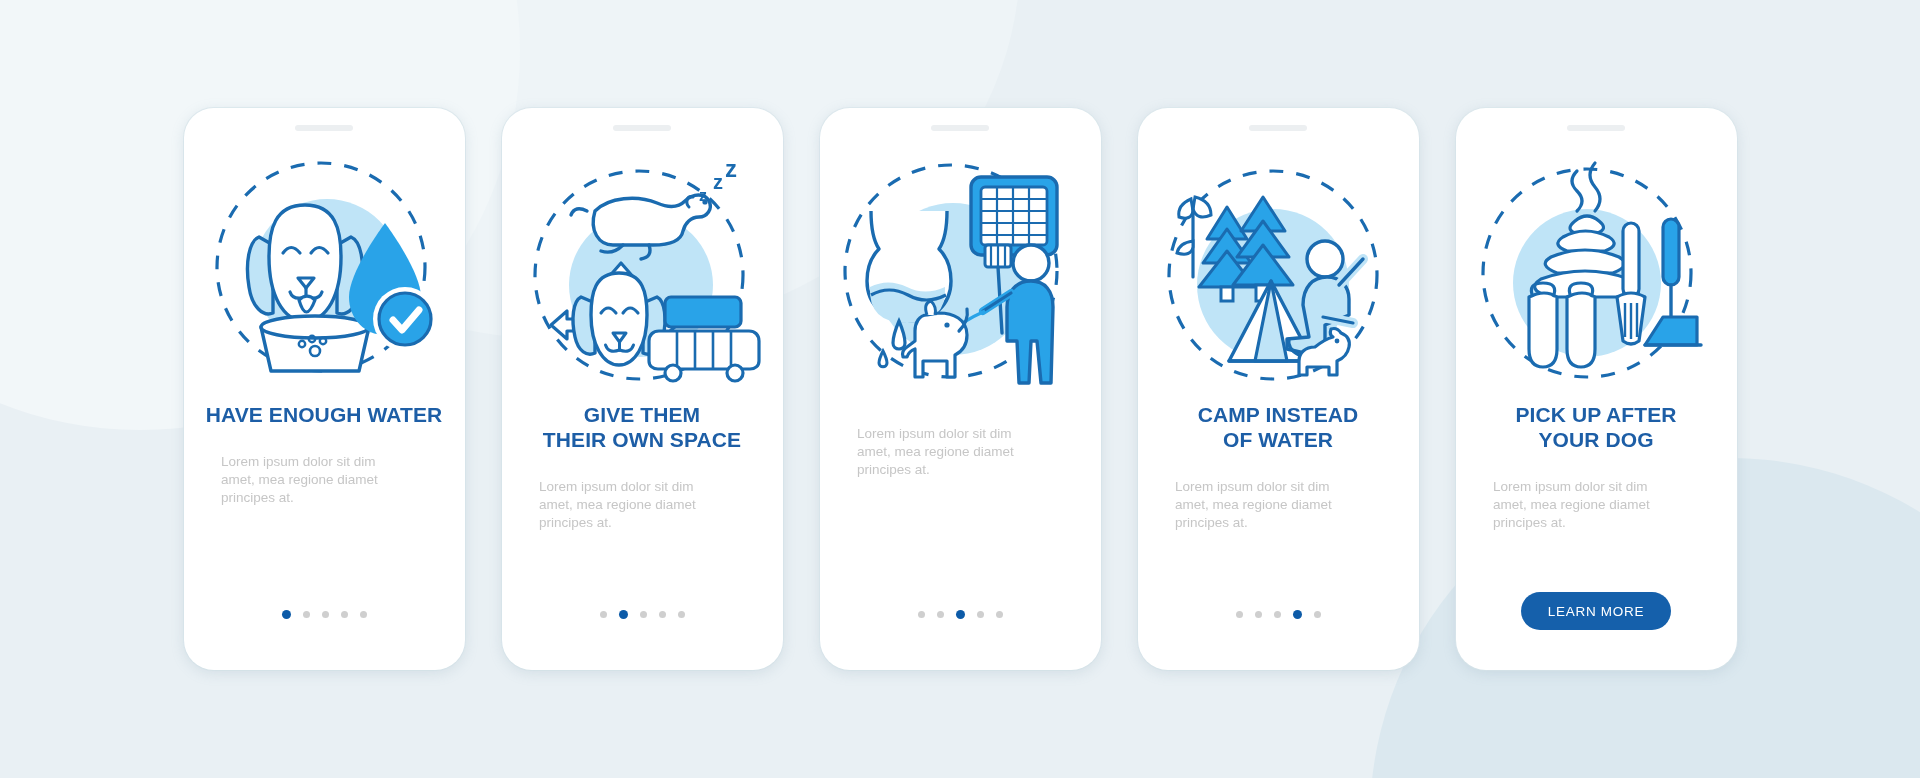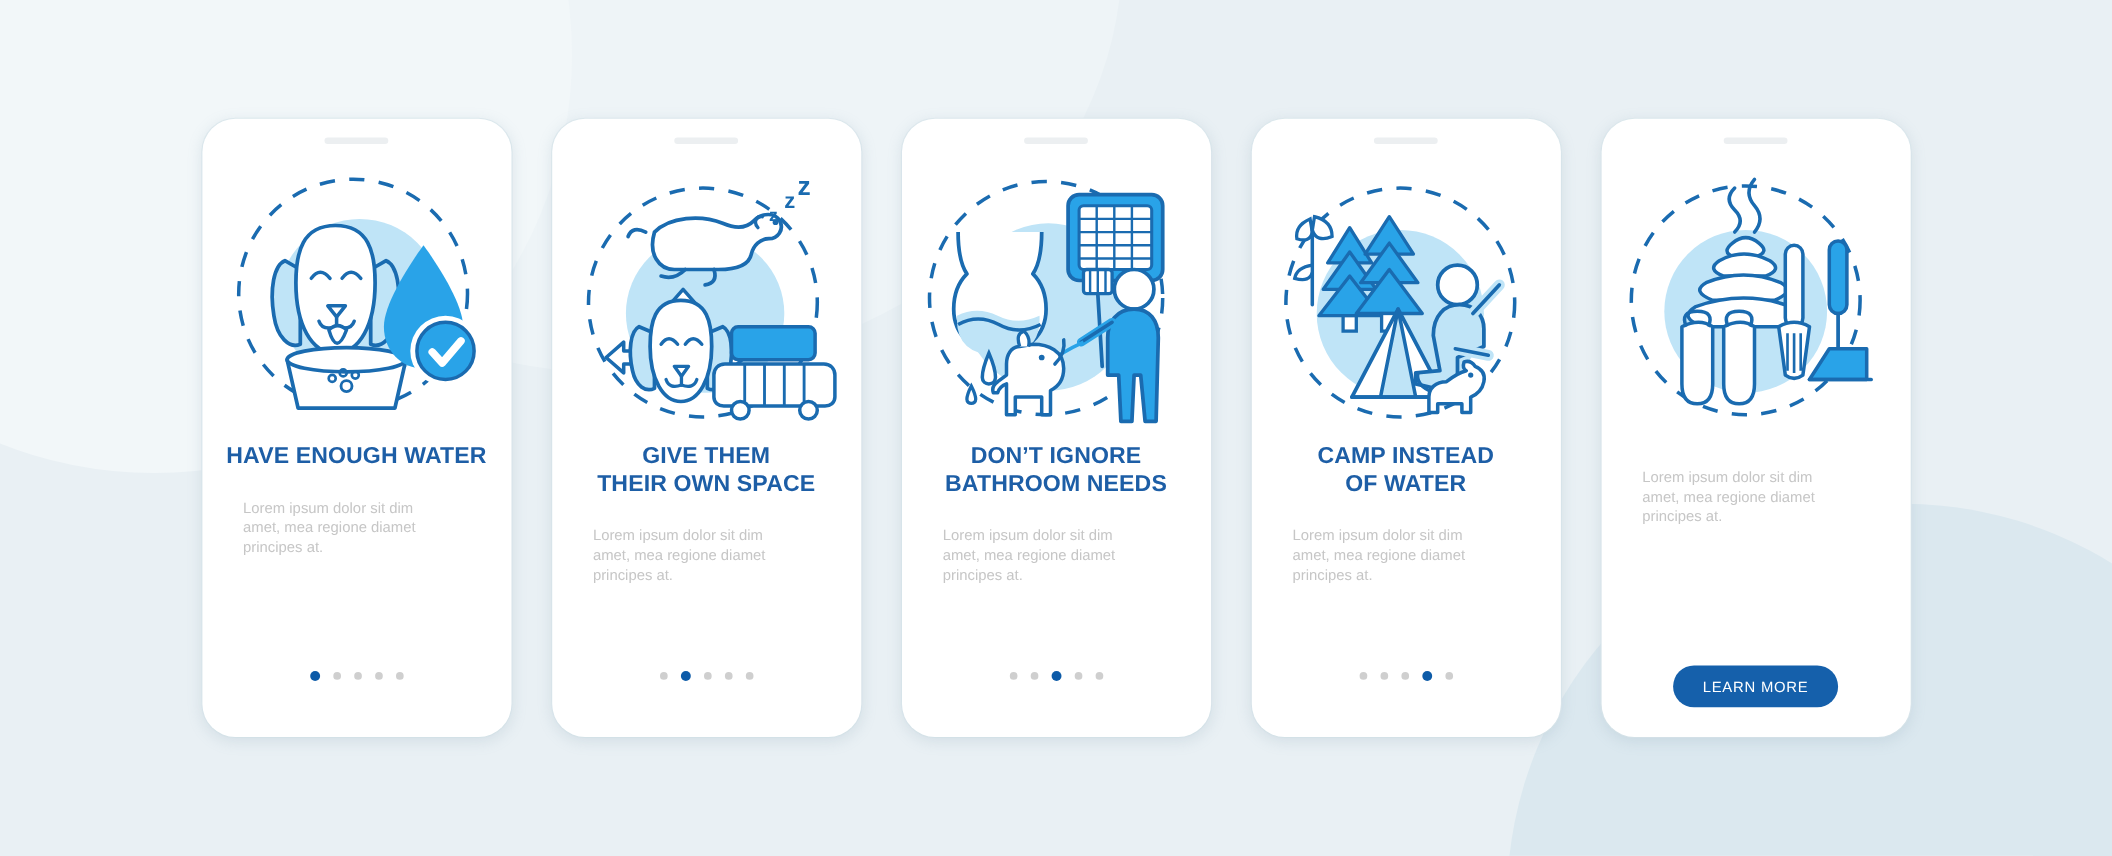--- a/index.html
+++ b/index.html
@@ -96,21 +96,21 @@
     gap: 12px;
     align-items: center;
     margin-top: auto;
     margin-bottom: 51px;
   }
   .dot { width: 7px; height: 7px; border-radius: 50%; background: #cfcfcf; }
   .dot.active { width: 9px; height: 9px; background: #0d5ba8; }
 
   .learn-btn {
     margin-top: auto;
-    margin-bottom: 27px;
+    margin-bottom: 40px;
     background: #1560ab;
     color: #ffffff;
     border: none;
     border-radius: 20px;
     height: 38px;
     padding: 0 27px;
     font-size: 13.5px;
     font-family: "Liberation Sans", sans-serif;
     letter-spacing: 0.7px;
     cursor: pointer;
@@ -250,22 +250,20 @@
         <path d="M176 148 l-28 18" stroke="#1a6bb0" stroke-width="3.2" fill="none" stroke-linecap="round"></path>
 
         <path d="M150 166 q-22 10 -36 22" stroke="#29a3e8" stroke-width="3.2" fill="none"></path>
 
         <path d="M92 170 C84 170 80 178 80 186 l0 10 l-8 6 q-6 4 -4 10 l4 0 q2 -6 8 -8 l0 28 l8 0 l0 -16 l24 0 l0 16 l8 0 l0 -22 q12 -6 12 -20 c0 -16 -14 -22 -28 -22 z" fill="#ffffff" stroke="#1a6bb0" stroke-width="3.2" stroke-linejoin="round"></path>
         <circle cx="112" cy="180" r="2.6" fill="#1a6bb0"></circle>
         <path d="M92 170 q-4 -12 4 -14 q6 6 4 14" fill="#ffffff" stroke="#1a6bb0" stroke-width="3"></path>
         <path d="M124 186 q10 -10 8 -22" stroke="#1a6bb0" stroke-width="3.2" fill="none" stroke-linecap="round"></path>
       </svg>
     </div>
-    <div class="card-title">DON’T IGNORE
-BATHROOM NEEDS</div>
     <div class="card-body">Lorem ipsum dolor sit dim
 amet, mea regione diamet
 principes at.</div>
     <div class="dots">
       <span class="dot"></span>
       <span class="dot"></span>
       <span class="dot active"></span>
       <span class="dot"></span>
       <span class="dot"></span>
     </div>
@@ -349,18 +347,20 @@
         <rect x="152" y="78" width="16" height="74" rx="8" fill="#ffffff" stroke="#1a6bb0" stroke-width="3.2"></rect>
         <path d="M146 152 q14 -8 28 0 l-6 44 q-8 6 -16 0 z" fill="#ffffff" stroke="#1a6bb0" stroke-width="3.2" stroke-linejoin="round"></path>
         <path d="M154 158 v34 M160 158 v36 M166 158 v34" stroke="#1a6bb0" stroke-width="2.4"></path>
 
         <rect x="192" y="74" width="16" height="66" rx="8" fill="#29a3e8" stroke="#1a6bb0" stroke-width="3.2"></rect>
         <path d="M200 140 v34" stroke="#1a6bb0" stroke-width="3.4" stroke-linecap="round"></path>
         <path d="M174 200 l52 0 l0 -28 l-34 0 z" fill="#29a3e8" stroke="#1a6bb0" stroke-width="3.2" stroke-linejoin="round"></path>
         <path d="M174 200 h56" stroke="#1a6bb0" stroke-width="3.4" stroke-linecap="round"></path>
       </svg>
     </div>
+    <div class="card-title">PICK UP AFTER
+YOUR DOG</div>
     <div class="card-body">Lorem ipsum dolor sit dim
 amet, mea regione diamet
 principes at.</div>
     <button class="learn-btn">LEARN MORE</button>
   </div>
 </div>
 
 </body></html>

